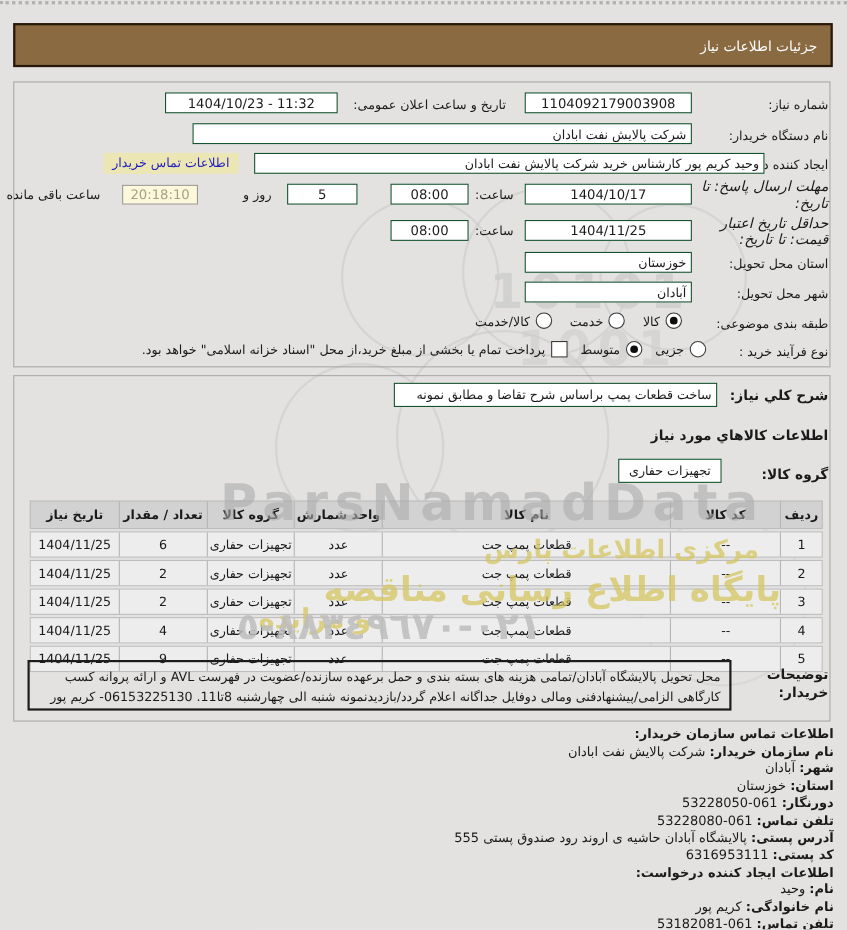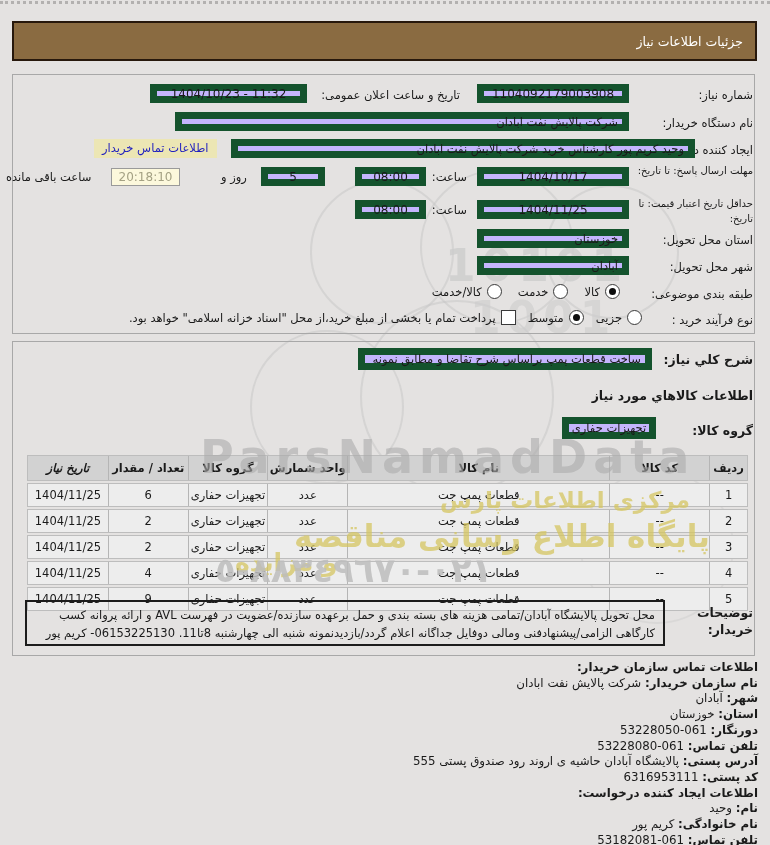--- a/index.html
+++ b/index.html
@@ -9,23 +9,23 @@
   
   .dotted{left:0;top:1px;width:770px;height:0;border-top:3px dotted #b3b1b0;z-index:2;}
   
   .hbar{left:12px;top:21px;width:741px;height:36px;background:#8a6b41;border:2px solid #27180c;z-index:2;display:flex;align-items:center;justify-content:flex-start;}
   .hbar .t{color:#ffffff;font-size:12.5px;padding:0 12px;}
   
   .gbox{border:1px solid #a8a8a8;z-index:2;}
   .c1{left:12px;top:74px;width:741px;height:258px;}
   .c2{left:12px;top:341px;width:741px;height:313px;}
   .lab{font-size:11.5px;z-index:3;white-space:nowrap;}
-  .lab2{font-size:10px;z-index:3;line-height:15px;}
+  .lab2{font-size:13px;z-index:3;line-height:15px;font-style:italic;}
   .blab{font-size:12.5px;font-weight:bold;z-index:3;white-space:nowrap;}
-  .field{background:#c4b5fd;border:7px solid #14532d;z-index:3;font-size:12px;display:flex;align-items:center;box-sizing:border-box;}
+  .field{background:#ffffff;border:1px solid #14532d;z-index:3;font-size:12px;display:flex;align-items:center;box-sizing:border-box;}
   .f-center{justify-content:center;}
   .f-right{justify-content:flex-start;padding:0 4px;font-size:11.5px;}
   .link{z-index:3;font-size:11.5px;color:#1f1fbf;background:#ece6b4;padding:2px 8px 3px;cursor:pointer;}
   .cdown{background:#fcf8dc;border:1px solid #9a9a9a;color:#a4a184;z-index:3;font-size:12px;display:flex;align-items:center;justify-content:center;box-sizing:border-box;}
   .optrow{z-index:3;display:flex;align-items:center;gap:16px;direction:rtl;}
   .opt{display:flex;align-items:center;gap:5px;}
   .radio{width:13px;height:13px;border:1px solid #3a3a3a;border-radius:50%;background:#fff;display:inline-flex;align-items:center;justify-content:center;flex:none;}
   .radio .dot{width:7px;height:7px;border-radius:50%;background:#0d0d0d;}
   .chk{width:13px;height:13px;border:1px solid #3a3a3a;background:#fff;display:inline-block;flex:none;}
   .olabel{font-size:11.5px;white-space:nowrap;}
@@ -152,21 +152,21 @@
   <div class="abs field f-center" style="left:562px;top:417px;width:94px;height:22px;font-size:11.5px;">تجهیزات حفاری</div>
 
   <div class="abs tbl" id="goods-table">
       <div class="trow h">
         <div class="tcell" style="width: 38px;">ردیف</div>
         <div class="tcell" style="width: 100px;">کد کالا</div>
         <div class="tcell" style="width: 263px;">نام کالا</div>
         <div class="tcell" style="width: 80px;">واحد شمارش</div>
         <div class="tcell" style="width: 80px;">گروه کالا</div>
         <div class="tcell" style="width: 80px;">تعداد / مقدار</div>
-        <div class="tcell" style="width: 80px; font-style: italic;">تاریخ نیاز</div>
+        <div class="tcell" style="width: 80px;">تاریخ نیاز</div>
       </div>
       <div class="trow">
         <div class="tcell" style="width: 38px;">1</div>
         <div class="tcell" style="width: 100px;">--</div>
         <div class="tcell" style="width: 263px;">قطعات پمپ جت</div>
         <div class="tcell" style="width: 80px;">عدد</div>
         <div class="tcell" style="width: 80px;">تجهیزات حفاری</div>
         <div class="tcell" style="width: 80px;">6</div>
         <div class="tcell" style="width: 80px;">1404/11/25</div>
       </div>

